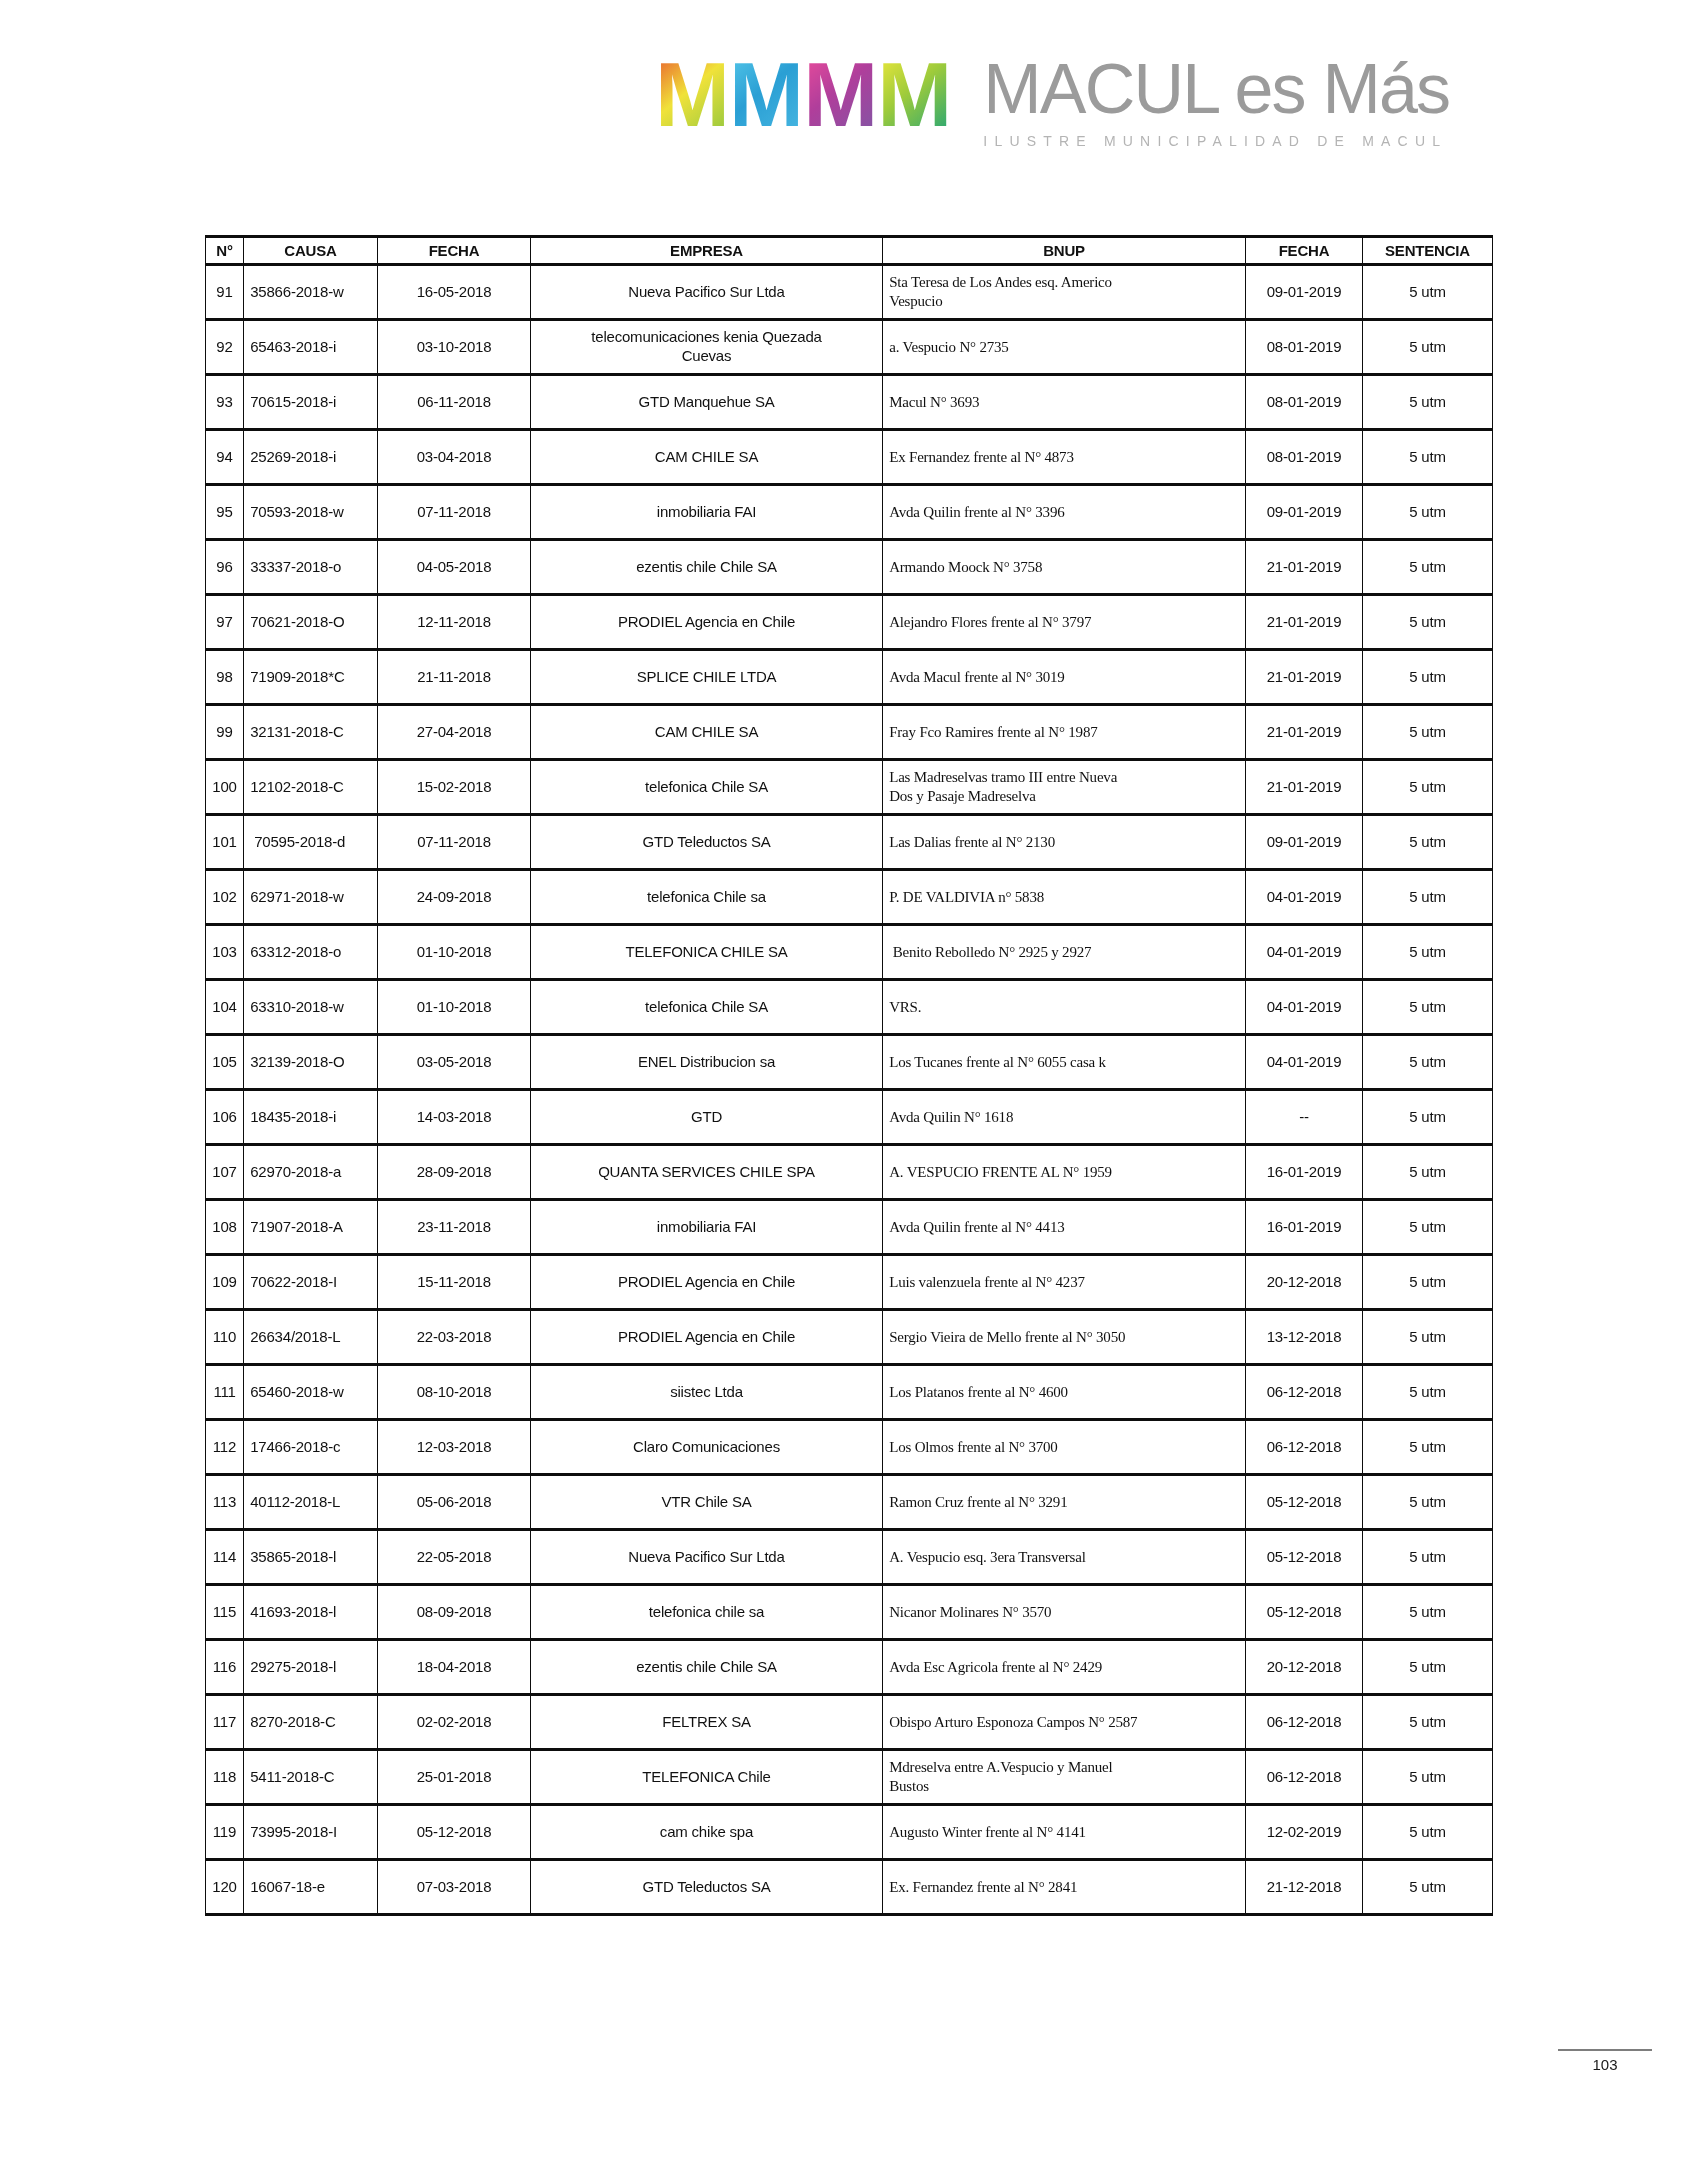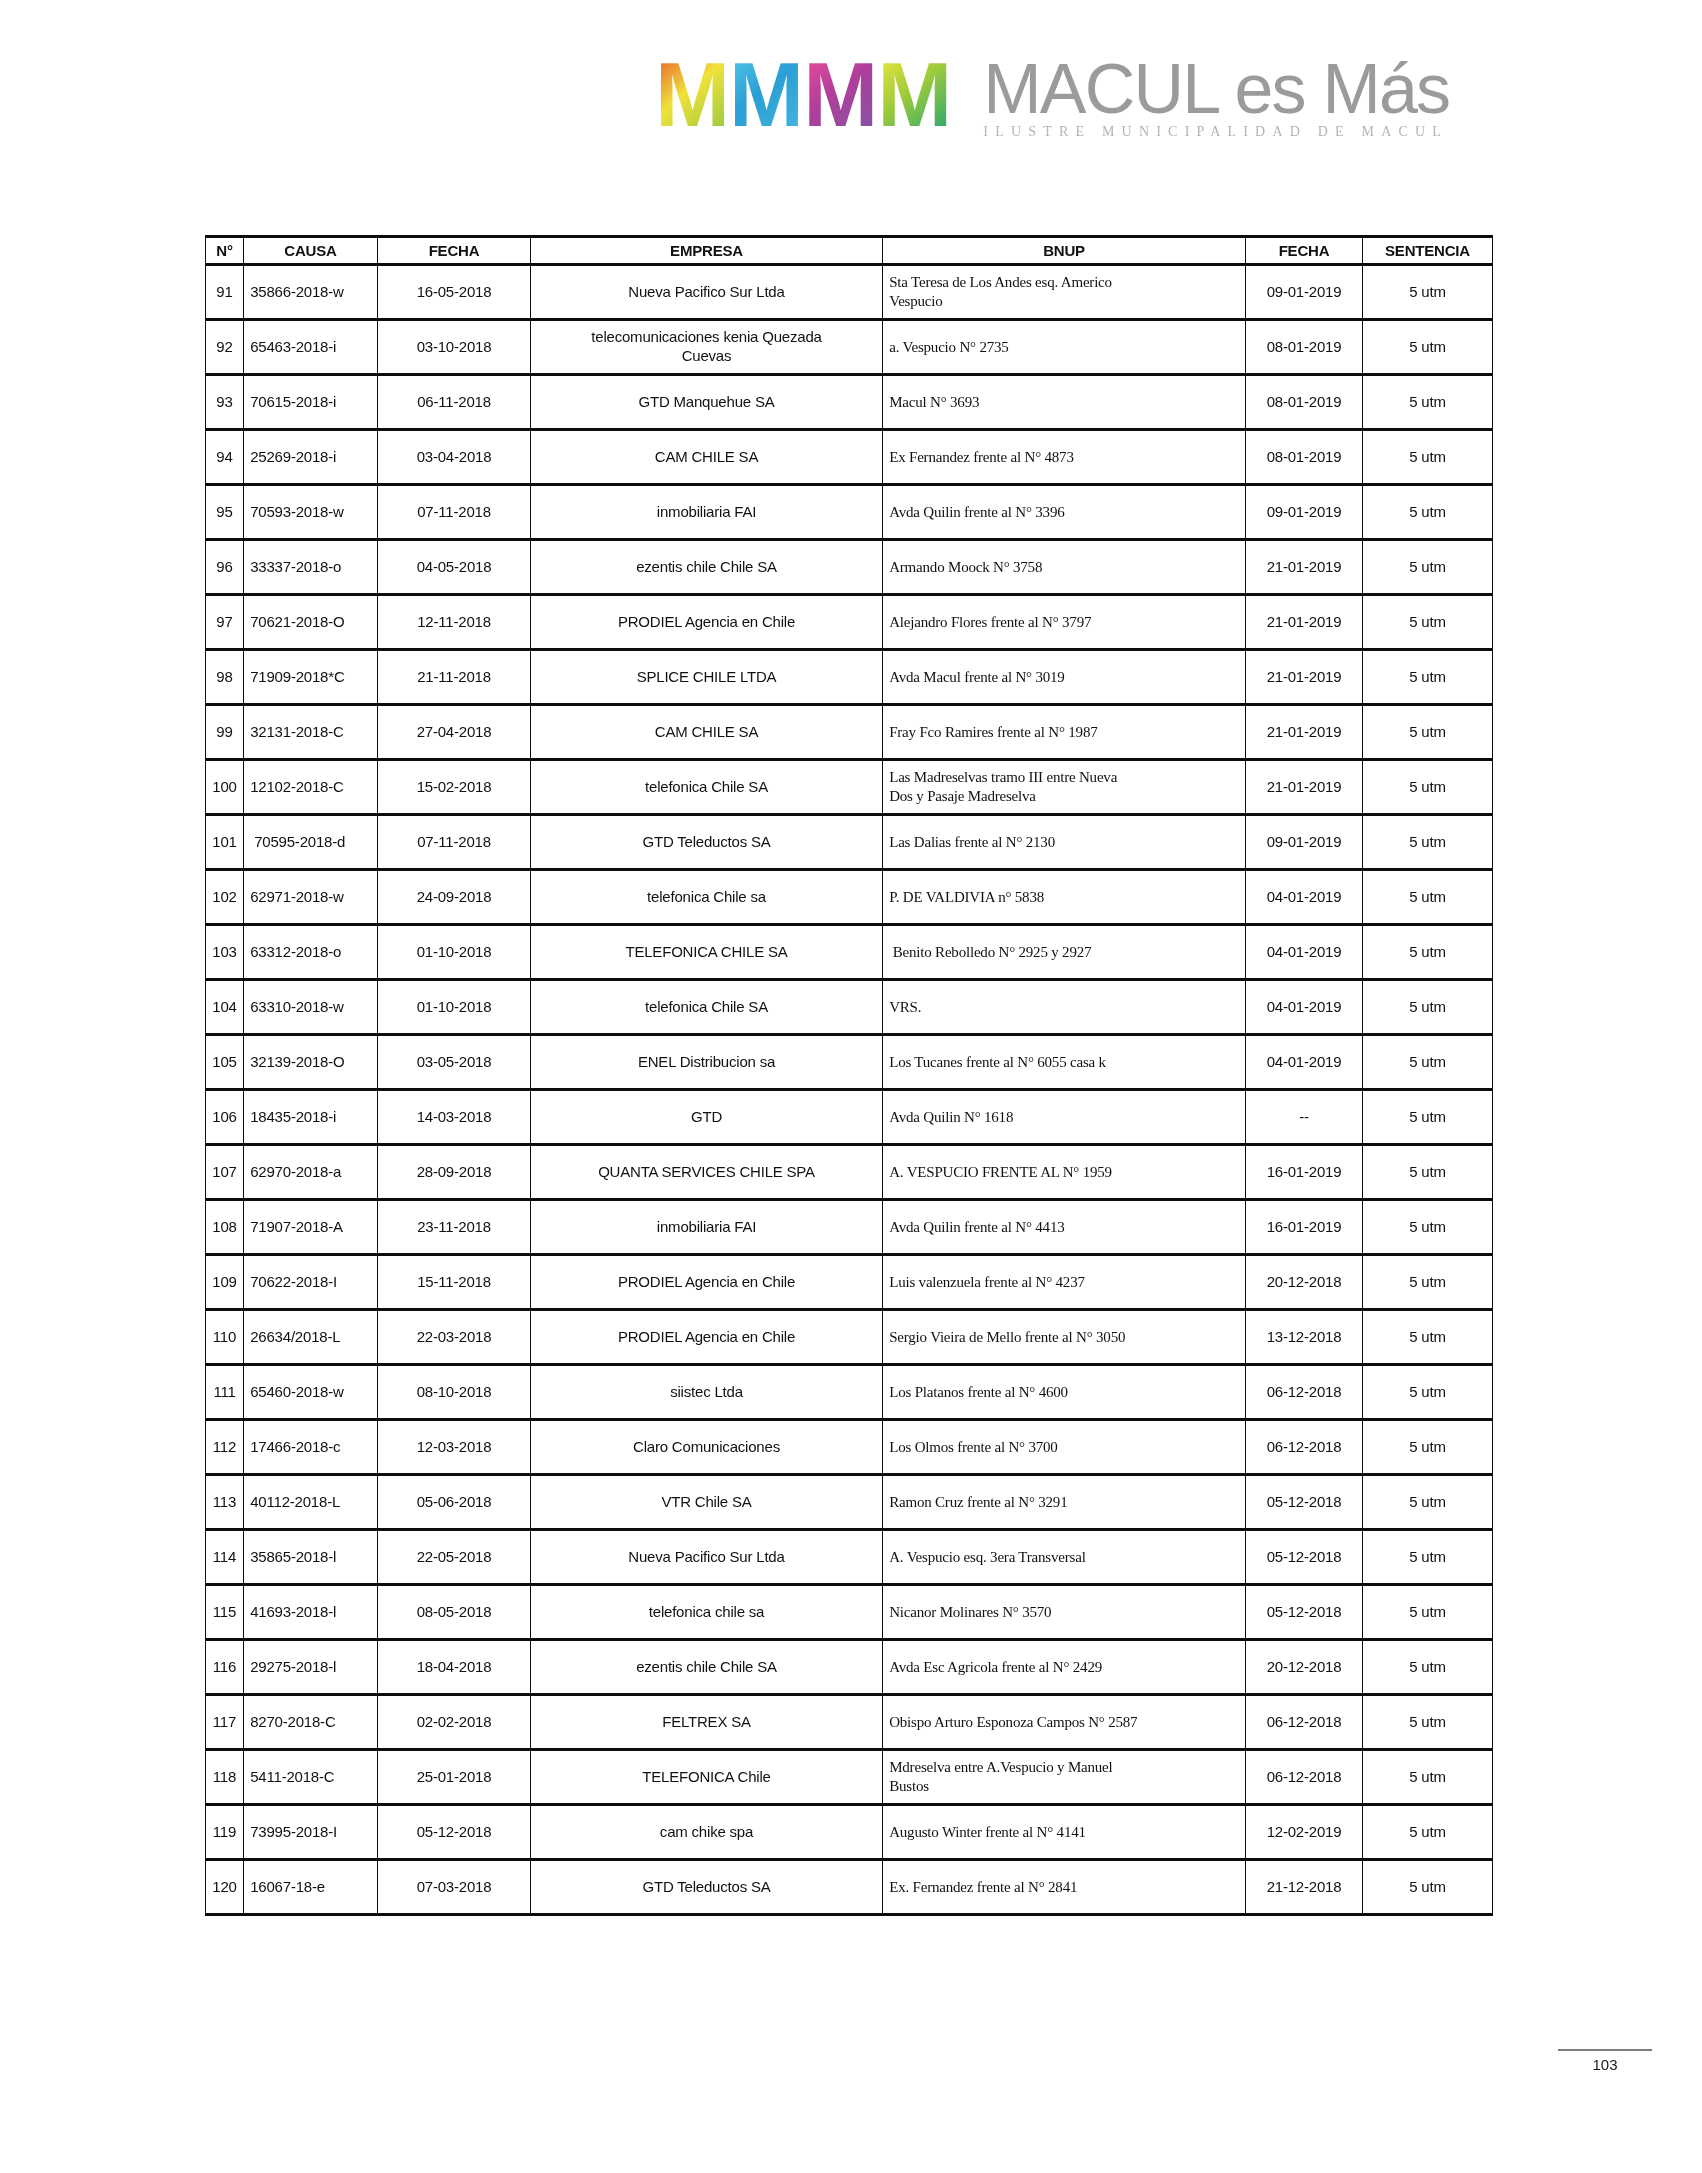--- a/index.html
+++ b/index.html
@@ -38,26 +38,25 @@
   }
   .wordmark { margin-left: 32px; padding-top: 5.3px; }
   .logo-title {
     font-size: 70px;
     font-weight: 400;
     letter-spacing: -1.8px;
     line-height: 0.95;
     white-space: nowrap;
   }
   .logo-tagline {
-    margin-top: 1px;
+    margin-top: 10px;
     font-size: 14px;
     font-weight: 400;
     letter-spacing: 7.2px;
     white-space: nowrap;
-    font-family: Liberation Serif, serif;
   }
 
   
   table.records {
     position: absolute;
     top: 235px;
     left: 205px;
     width: 1287px;
     border-collapse: collapse;
     table-layout: fixed;
@@ -364,21 +363,21 @@
           <td>35865-2018-l</td>
           <td>22-05-2018</td>
           <td>Nueva Pacifico Sur Ltda</td>
           <td>A. Vespucio esq. 3era Transversal</td>
           <td>05-12-2018</td>
           <td>5 utm</td>
         </tr>
         <tr>
           <td>115</td>
           <td>41693-2018-l</td>
-          <td>08-05-2018</td>
+          <td>08-09-2018</td>
           <td>telefonica chile sa</td>
           <td>Nicanor Molinares N° 3570</td>
           <td>05-12-2018</td>
           <td>5 utm</td>
         </tr>
         <tr>
           <td>116</td>
           <td>29275-2018-l</td>
           <td>18-04-2018</td>
           <td>ezentis chile Chile SA</td>

